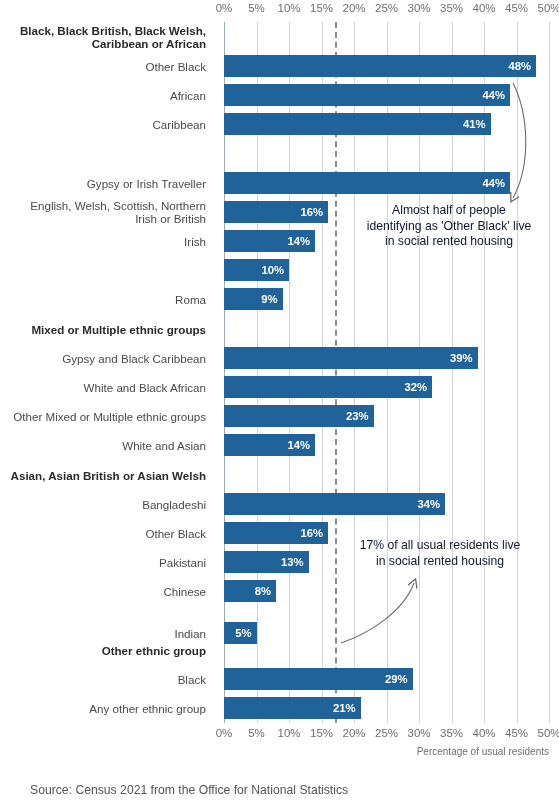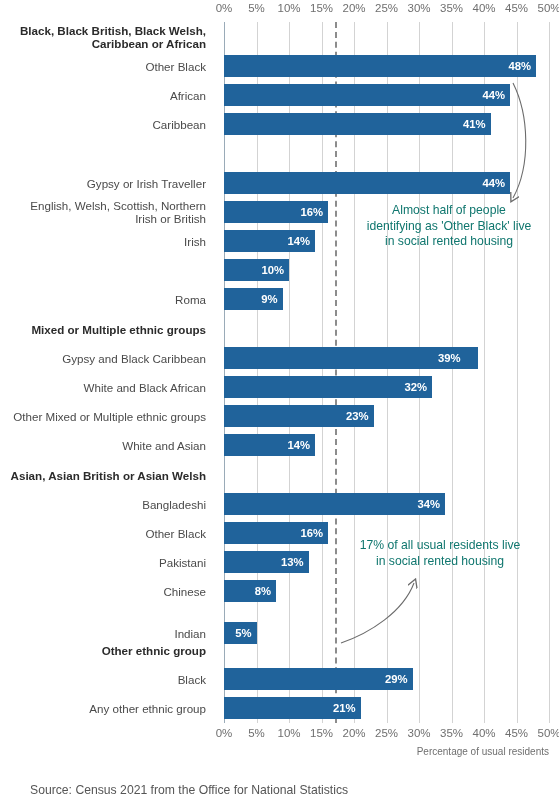--- a/index.html
+++ b/index.html
@@ -114,21 +114,21 @@
     padding-right: 5px;
     box-sizing: border-box;
     white-space: nowrap;
   }
 
   
   .annotation {
     position: absolute;
     font-size: 12.2px;
     line-height: 15.5px;
-    color: #0f766e;
+    color: #0f172a;
     text-align: center;
     white-space: pre-line;
   }
   #annotation-other-black {
     left: 349px;
     top: 203px;
     width: 200px;
   }
   #annotation-all-residents {
     left: 340px;
@@ -241,21 +241,21 @@
         <div class="cat-label">Roma</div>
         <div class="bar" style="width: 58.5px;"></div>
         <div class="bar-value" style="left: 224px; width: 58.5px;">9%</div>
       </div>
       <div class="row group" style="top: 292px;">
         <div class="cat-label">Mixed or Multiple ethnic groups</div>
       </div>
       <div class="row" style="top: 321.2px;">
         <div class="cat-label">Gypsy and Black Caribbean</div>
         <div class="bar" style="width: 253.5px;"></div>
-        <div class="bar-value" style="left: 212px; width: 253.5px;">39%</div>
+        <div class="bar-value" style="left: 224px; width: 253.5px;">39%</div>
       </div>
       <div class="row" style="top: 350.4px;">
         <div class="cat-label">White and Black African</div>
         <div class="bar" style="width: 208px;"></div>
         <div class="bar-value" style="left: 224px; width: 208px;">32%</div>
       </div>
       <div class="row" style="top: 379.6px;">
         <div class="cat-label">Other Mixed or Multiple ethnic groups</div>
         <div class="bar" style="width: 149.5px;"></div>
         <div class="bar-value" style="left: 224px; width: 149.5px;">23%</div>

